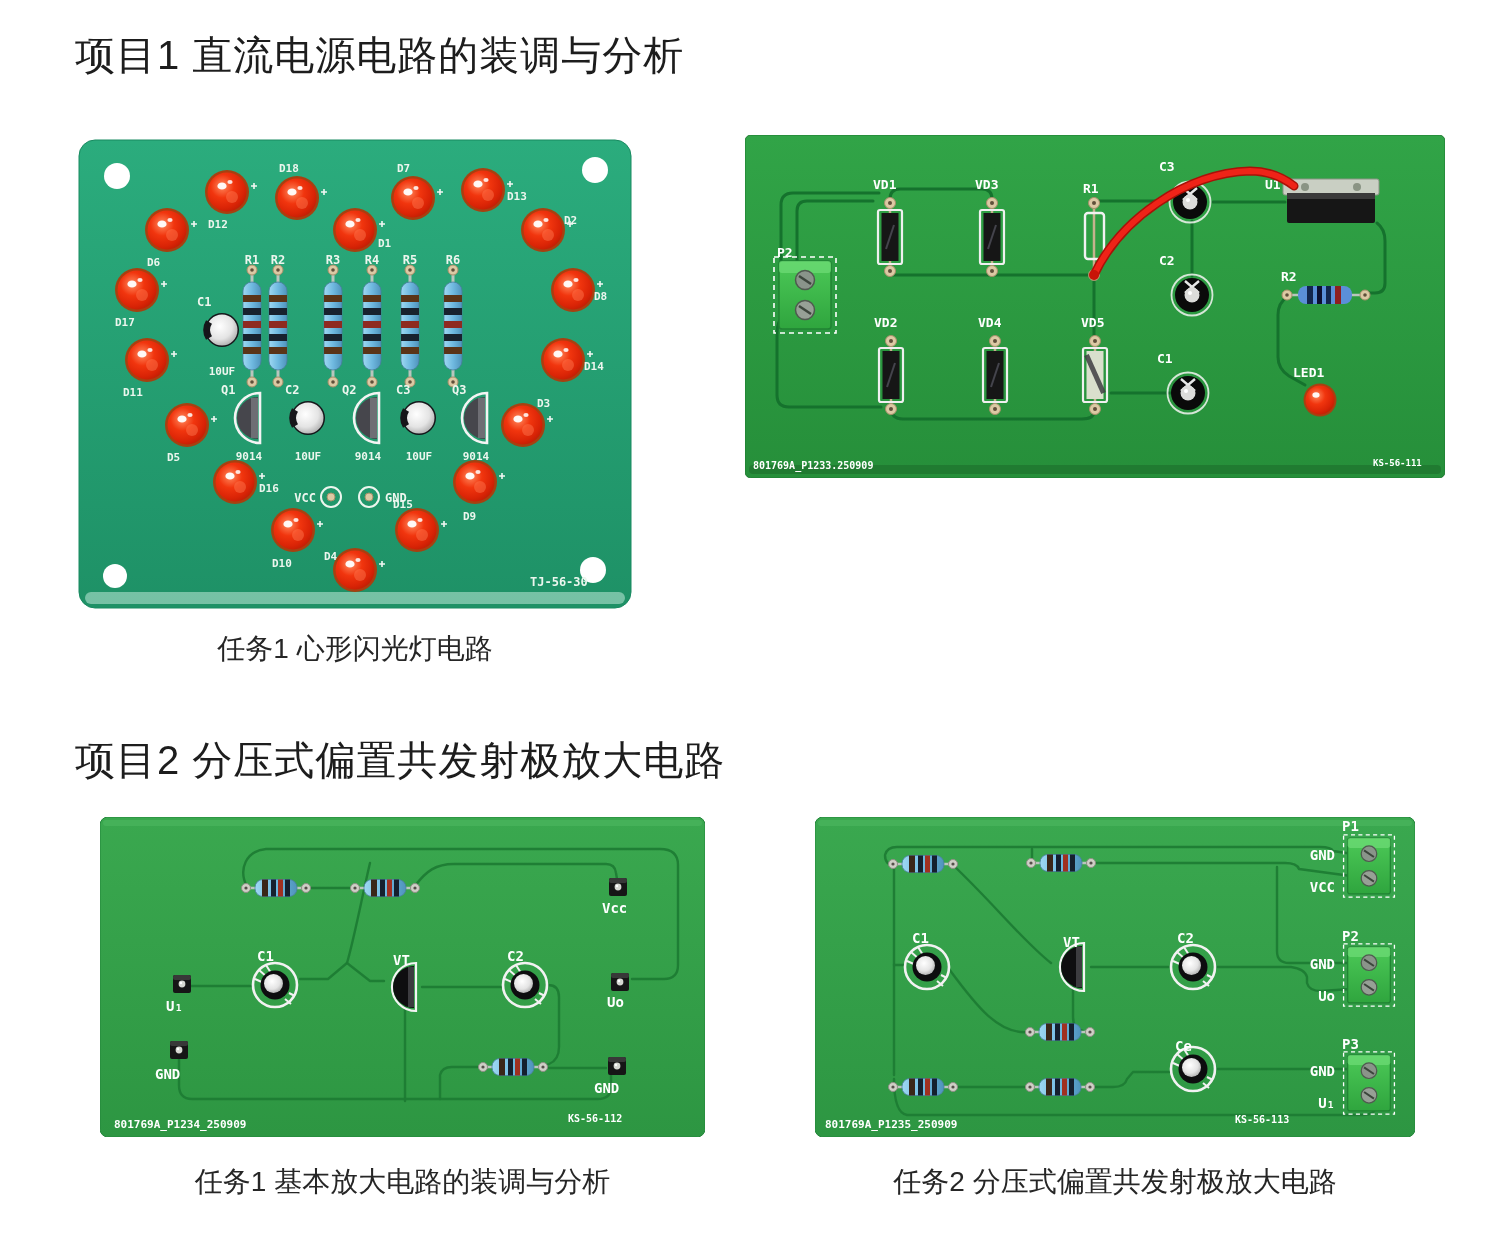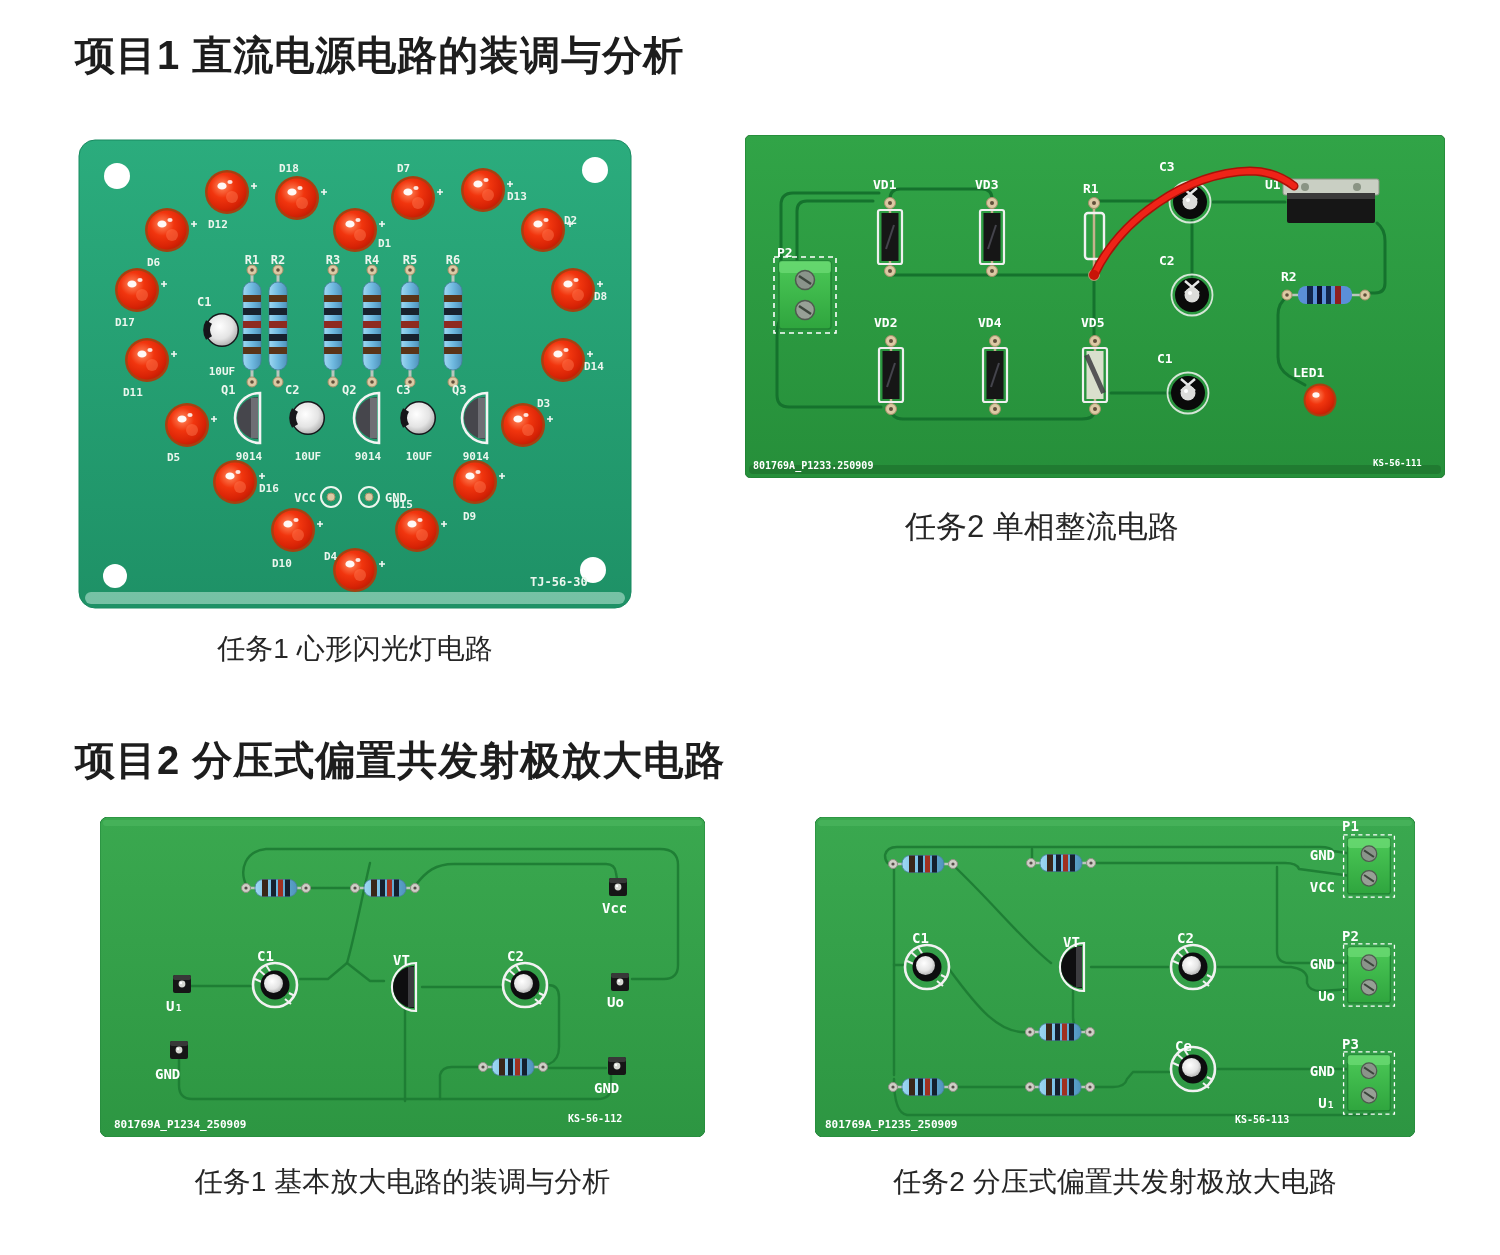--- a/index.html
+++ b/index.html
@@ -1,18 +1,18 @@
 <!DOCTYPE html>
 <html><head>
 <meta charset="utf-8">
 <style>
   html,body{margin:0;padding:0;background:#ffffff;}
   body{width:1500px;height:1255px;position:relative;font-family:"Liberation Sans",sans-serif;overflow:hidden;}
   .abs{position:absolute;}
-  h1.sec-title{margin:0;font-size:40px;font-weight:700;color:#1d1d1d;letter-spacing:1px;font-family:"Liberation Sans",sans-serif;}
+  h1.sec-title{margin:0;font-size:40px;font-weight:400;color:#1d1d1d;letter-spacing:1px;font-family:"Liberation Sans",sans-serif;}
   .caption{font-size:28px;color:#262626;text-align:center;font-weight:400;}
   .task-line{font-size:31px;color:#262626;height:56px;font-weight:400;}
   svg text{font-family:"DejaVu Sans Mono",monospace;font-weight:bold;}
   .silk{fill:#ffffff;}
   .silk1{fill:#ecf6ee;}
   .s9{font-size:9px;}.s10{font-size:10px;}.s11{font-size:11px;}.s12{font-size:12px;}
   .s13{font-size:13px;}.s14{font-size:14px;}
   .mid{text-anchor:middle;}
   .end{text-anchor:end;}
   .trace2{stroke:#14702c;stroke-width:3;fill:none;stroke-linecap:round;stroke-linejoin:round;opacity:.95;}
@@ -348,21 +348,20 @@
     <circle cx="349" cy="140" r="5" fill="#c81408"></circle>
   </g>
 
   <text x="8" y="334" class="silk s10">801769A_P1233.250909</text>
   <text x="628" y="331" class="silk s9">KS-56-111</text>
 </svg>
 
 <div class="abs caption" style="left:75px;top:630px;width:560px;">任务1 心形闪光灯电路</div>
 
 <div class="abs" style="left:905px;top:506px;">
-  <div class="task-line">任务2 单相整流电路</div>
 </div>
 
 <h1 class="abs sec-title" style="left:75px;top:733px;">项目2 分压式偏置共发射极放大电路</h1>
 
 <svg class="abs" style="left:100px;top:817px;" width="605" height="320" viewBox="0 0 605 320">
   <rect x="0" y="0" width="605" height="320" rx="8" fill="url(#b3g)" stroke="#23863a"></rect>
   <rect x="3" y="3" width="599" height="6" rx="3" fill="#4ab55e" opacity="0.7"></rect>
 
   <g>
     <path class="trace3" d="M147,70 C138,52 146,34 166,32 H560 Q578,32 578,48 V148 Q578,162 564,162 H532"></path>

